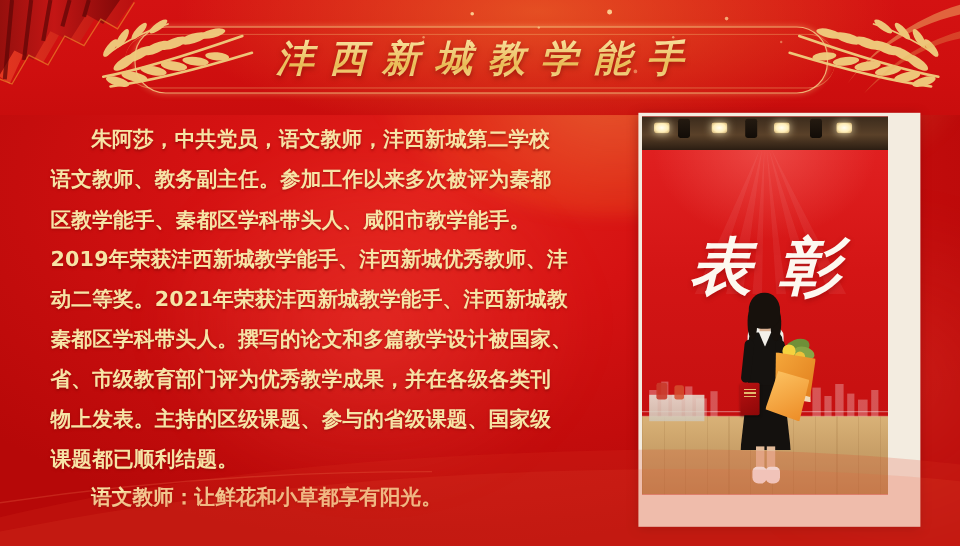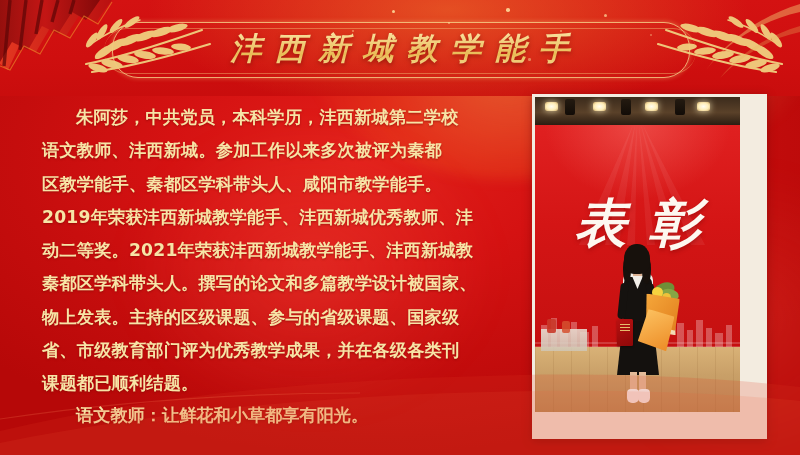--- a/index.html
+++ b/index.html
@@ -301,28 +301,28 @@
       <path d="M0 66 L10 70 L24 46 L40 54 L54 30 L70 38 L84 16 L98 24 L112 2"></path>
     </g>
   </svg>
 
   <svg id="tr-ribbon" viewBox="0 0 180 150">
     <path d="M180 4 C 140 16, 108 40, 86 70 C 104 46, 136 22, 180 12 Z" fill="#f0c271" opacity=".55"></path>
     <path d="M180 26 C 146 36, 120 54, 100 78 C 122 56, 150 38, 180 32 Z" fill="#e9b75e" opacity=".35"></path>
   </svg>
 
   <div id="body-text">
-    <span class="ln indent">朱阿莎，中共党员，本科学历，沣西新城第二学校</span>
-    <span class="ln">语文教师、沣西新城。参加工作以来多次被评为秦都</span>
+    <span class="ln indent">朱阿莎，中共党员，语文教师，沣西新城第二学校</span>
+    <span class="ln">语文教师、教务副主任。参加工作以来多次被评为秦都</span>
     <span class="ln">区教学能手、秦都区学科带头人、咸阳市教学能手。</span>
     <span class="ln">2019年荣获沣西新城教学能手、沣西新城优秀教师、沣</span>
     <span class="ln">动二等奖。2021年荣获沣西新城教学能手、沣西新城教</span>
     <span class="ln">秦都区学科带头人。撰写的论文和多篇教学设计被国家、</span>
+    <span class="ln">省、市级教育部门评为优秀教学成果，并在各级各类刊</span>
     <span class="ln">物上发表。主持的区级课题、参与的省级课题、国家级</span>
-    <span class="ln">省、市级教育部门评为优秀教学成果，并在各级各类刊</span>
     <span class="ln">课题都已顺利结题。</span>
   </div>
 
   <div id="motto">语文教师：让鲜花和小草都享有阳光。</div>
 
   <div id="photo-frame">
     <div id="photo">
 
       <div class="ph-ceiling"></div>
       <div class="ph-trust" style="left:30px;"></div>

